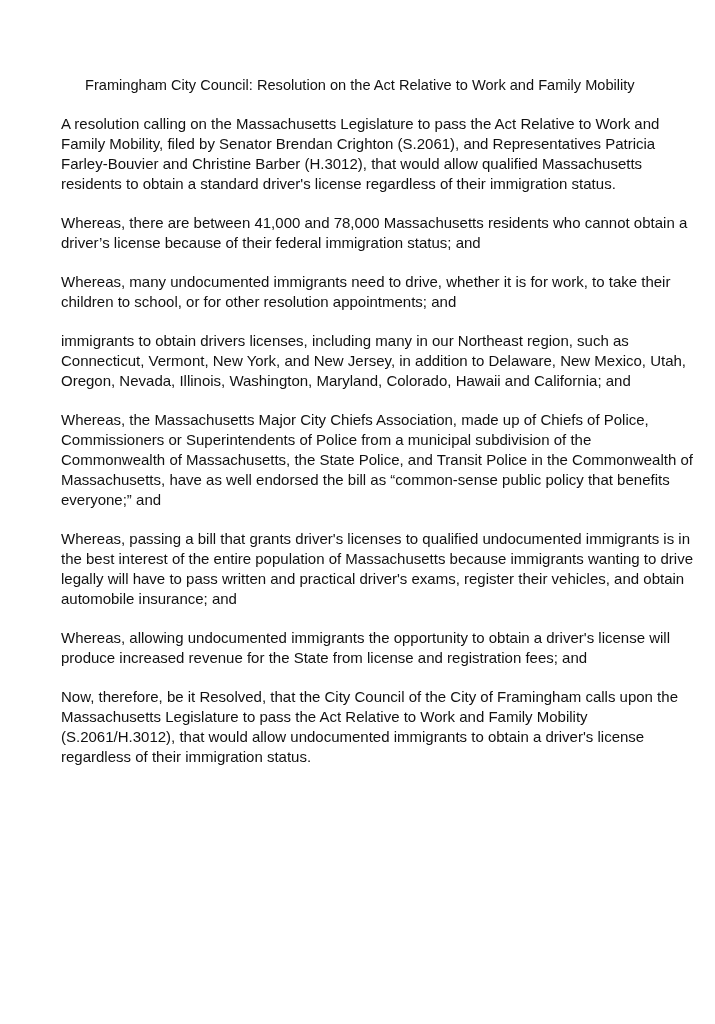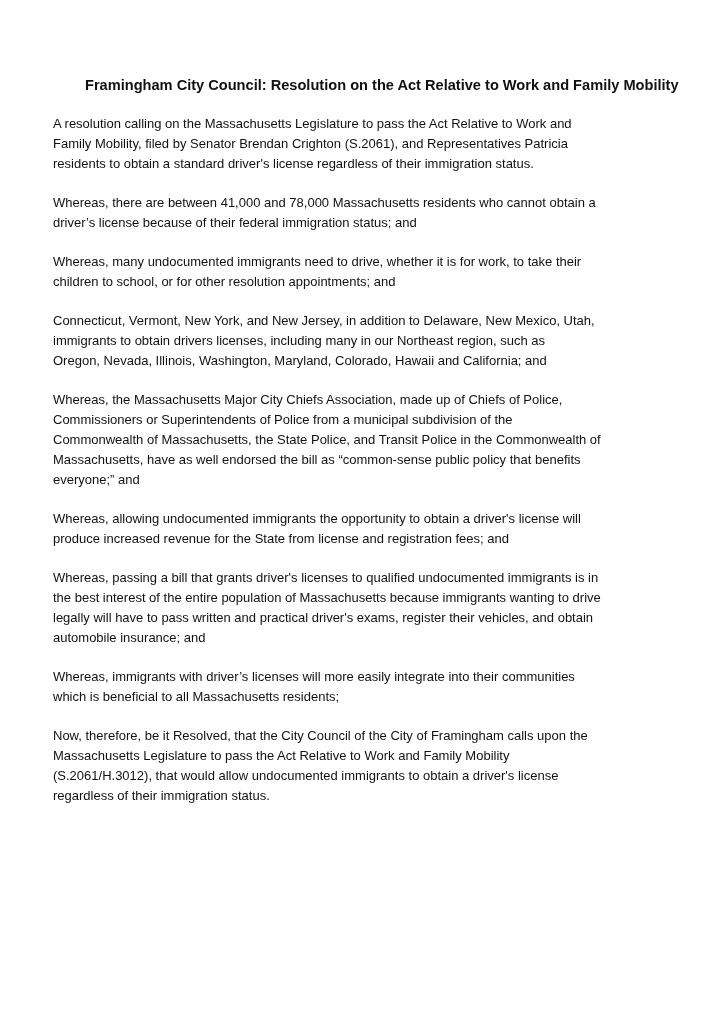--- a/index.html
+++ b/index.html
@@ -20,87 +20,84 @@
       left: 53px;
       top: 75px;
       width: 640px;
     }
     .title {
       font-size: 14.6px;
       line-height: 20px;
       margin: 0 0 19px 0;
       padding-left: 32px;
       white-space: nowrap;
-      font-weight: bold;
+      font-weight: normal;
     }
     .para {
-      font-size: 13px;
+      font-size: 15px;
       line-height: 20px;
-      margin: 0 0 19px 0;
+      margin: 0 0 19px 8px;
       white-space: nowrap;
     }
     .line {
       display: block;
     }
   </style>
 </head>
 <body>
 
 <div class="page">
   <h1 class="title">Framingham City Council: Resolution on the Act Relative to Work and Family Mobility</h1>
 
   <p class="para">
     <span class="line">A resolution calling on the Massachusetts Legislature to pass the Act Relative to Work and</span>
     <span class="line">Family Mobility, filed by Senator Brendan Crighton (S.2061), and Representatives Patricia</span>
+    <span class="line">Farley-Bouvier and Christine Barber (H.3012), that would allow qualified Massachusetts</span>
     <span class="line">residents to obtain a standard driver's license regardless of their immigration status.</span>
   </p>
 
   <p class="para">
     <span class="line">Whereas, there are between 41,000 and 78,000 Massachusetts residents who cannot obtain a</span>
     <span class="line">driver’s license because of their federal immigration status; and</span>
   </p>
 
   <p class="para">
     <span class="line">Whereas, many undocumented immigrants need to drive, whether it is for work, to take their</span>
     <span class="line">children to school, or for other resolution appointments; and</span>
   </p>
 
   <p class="para">
+    <span class="line">immigrants to obtain drivers licenses, including many in our Northeast region, such as</span>
     <span class="line">Connecticut, Vermont, New York, and New Jersey, in addition to Delaware, New Mexico, Utah,</span>
-    <span class="line">immigrants to obtain drivers licenses, including many in our Northeast region, such as</span>
     <span class="line">Oregon, Nevada, Illinois, Washington, Maryland, Colorado, Hawaii and California; and</span>
   </p>
 
   <p class="para">
     <span class="line">Whereas, the Massachusetts Major City Chiefs Association, made up of Chiefs of Police,</span>
     <span class="line">Commissioners or Superintendents of Police from a municipal subdivision of the</span>
     <span class="line">Commonwealth of Massachusetts, the State Police, and Transit Police in the Commonwealth of</span>
     <span class="line">Massachusetts, have as well endorsed the bill as “common-sense public policy that benefits</span>
     <span class="line">everyone;” and</span>
   </p>
 
   <p class="para">
   </p>
 
   <p class="para">
-    <span class="line">Whereas, allowing undocumented immigrants the opportunity to obtain a driver's license will</span>
-    <span class="line">produce increased revenue for the State from license and registration fees; and</span>
-  </p>
-
-  <p class="para">
     <span class="line">Whereas, passing a bill that grants driver's licenses to qualified undocumented immigrants is in</span>
     <span class="line">the best interest of the entire population of Massachusetts because immigrants wanting to drive</span>
     <span class="line">legally will have to pass written and practical driver's exams, register their vehicles, and obtain</span>
     <span class="line">automobile insurance; and</span>
   </p>
 
   <p class="para">
-    <span class="line">Whereas, immigrants with driver’s licenses will more easily integrate into their communities</span>
-    <span class="line">which is beneficial to all Massachusetts residents;</span>
+    <span class="line">Whereas, allowing undocumented immigrants the opportunity to obtain a driver's license will</span>
+    <span class="line">produce increased revenue for the State from license and registration fees; and</span>
   </p>
+
 
   <p class="para">
     <span class="line">Now, therefore, be it Resolved, that the City Council of the City of Framingham calls upon the</span>
     <span class="line">Massachusetts Legislature to pass the Act Relative to Work and Family Mobility</span>
     <span class="line">(S.2061/H.3012), that would allow undocumented immigrants to obtain a driver's license</span>
     <span class="line">regardless of their immigration status.</span>
   </p>
 </div>
 
 </body></html>

